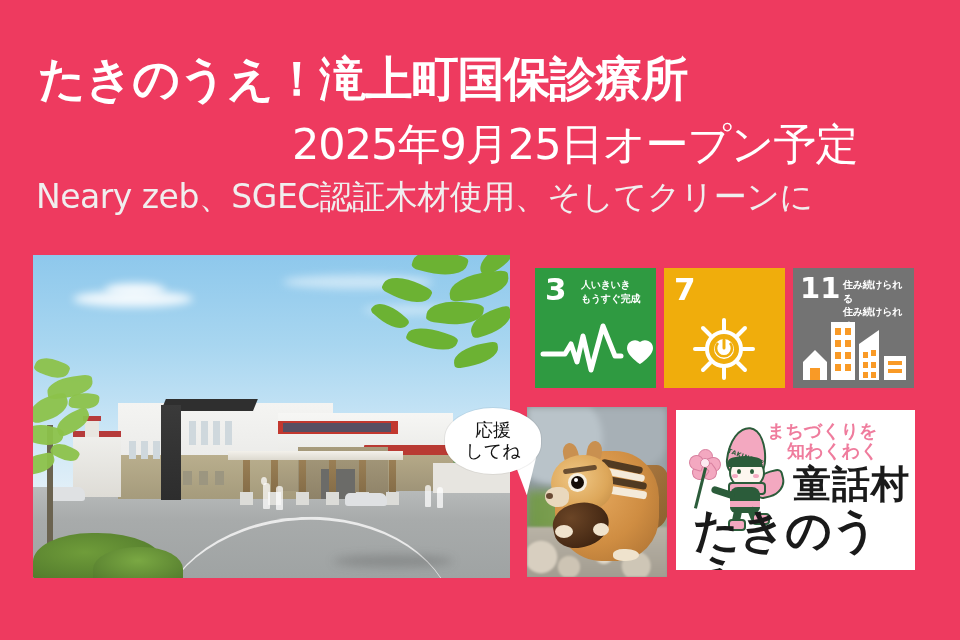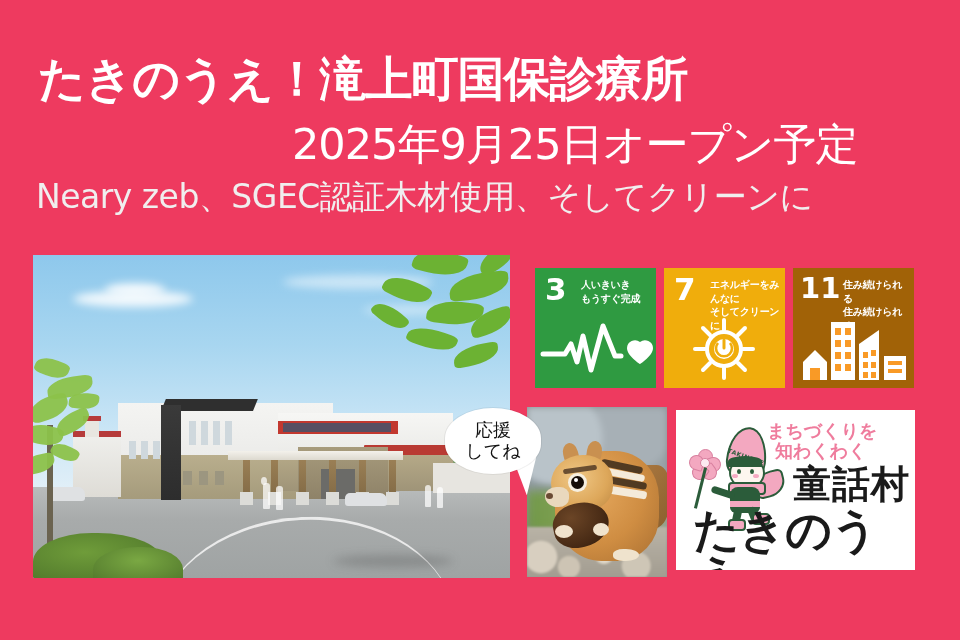--- a/index.html
+++ b/index.html
@@ -179,21 +179,21 @@
   .bubble-tail{
     position:absolute;left:515px;top:455px;width:0;height:0;
     border-left:9px solid transparent;border-right:16px solid transparent;
     border-top:40px solid #fff;transform:rotate(-8deg);z-index:5;
   }
 
   
   .sdg{position:absolute;top:268px;width:121px;height:120px;}
   .sdg-3{left:535px;background:#2f9a41;}
   .sdg-7{left:664px;background:#f0ad0c;}
-  .sdg-11{left:793px;background:#a16207;}
+  .sdg-11{left:793px;background:#737373;}
   .sdg-num{
     position:absolute;left:10px;top:6px;color:#fff;font-weight:700;line-height:1;
     font-size:31px;font-family:"DejaVu Sans","Liberation Sans",sans-serif;
   }
   .sdg-11 .sdg-num{font-size:29px;left:7px;}
   .sdg-txt{
     position:absolute;left:46px;top:10px;right:5px;color:#fff;
     font-size:10px;line-height:1.35;font-weight:700;letter-spacing:-.3px;
   }
   .sdg-11 .sdg-txt{left:50px;}
@@ -280,21 +280,21 @@
   .logo{
     position:absolute;left:676px;top:410px;width:239px;height:160px;
     background:#fff;overflow:hidden;
   }
   .logo-inner{position:absolute;inset:5px;background:#fff;}
   .logo-top{
     position:absolute;left:86px;top:6px;width:148px;
     color:#ef7c9d;font-weight:700;font-size:18px;line-height:1.12;
     letter-spacing:0px;text-align:left;
   }
-  .logo-top .l2{margin-left:8px;display:block;}
+  .logo-top .l2{margin-left:20px;display:block;}
   .logo-mid{
     position:absolute;left:112px;top:50px;width:125px;
     color:#1a1a1a;font-weight:700;font-size:38px;line-height:1;
     letter-spacing:1px;
   }
   .logo-bottom{
     position:absolute;left:12px;top:92px;width:220px;
     color:#1a1a1a;font-weight:700;font-size:46px;line-height:1;
     letter-spacing:-1px;
   }
@@ -462,24 +462,20 @@
       <span>もうすぐ完成</span>
     </div>
     <svg class="sdg-icon" viewBox="0 0 121 62" preserveAspectRatio="xMidYMid meet">
       <path d="M8 36 H30 L36 26 L42 44 L48 18 L56 52 L68 8 L80 38 H86" fill="none" stroke="#ffffff" stroke-width="5" stroke-linejoin="round" stroke-linecap="round"></path>
       <path d="M92 30 a8 8 0 0 1 13 -6 a8 8 0 0 1 13 6 c0 8 -13 16 -13 16 s-13 -8 -13 -16 z" fill="#ffffff"></path>
     </svg>
   </div>
 
   <div class="sdg sdg-7">
     <div class="sdg-num">7</div>
-    <div class="sdg-txt">
-      <span>エネルギーをみんなに</span><br>
-      <span>そしてクリーンに</span>
-    </div>
     <svg class="sdg-icon" viewBox="0 0 121 62" preserveAspectRatio="xMidYMid meet">
       <g stroke="#ffffff" stroke-width="4" stroke-linecap="round">
         <line x1="60" y1="2" x2="60" y2="12"></line>
         <line x1="60" y1="50" x2="60" y2="60"></line>
         <line x1="31" y1="31" x2="41" y2="31"></line>
         <line x1="79" y1="31" x2="89" y2="31"></line>
         <line x1="39" y1="10" x2="46" y2="17"></line>
         <line x1="74" y1="45" x2="81" y2="52"></line>
         <line x1="81" y1="10" x2="74" y2="17"></line>
         <line x1="46" y1="45" x2="39" y2="52"></line>

